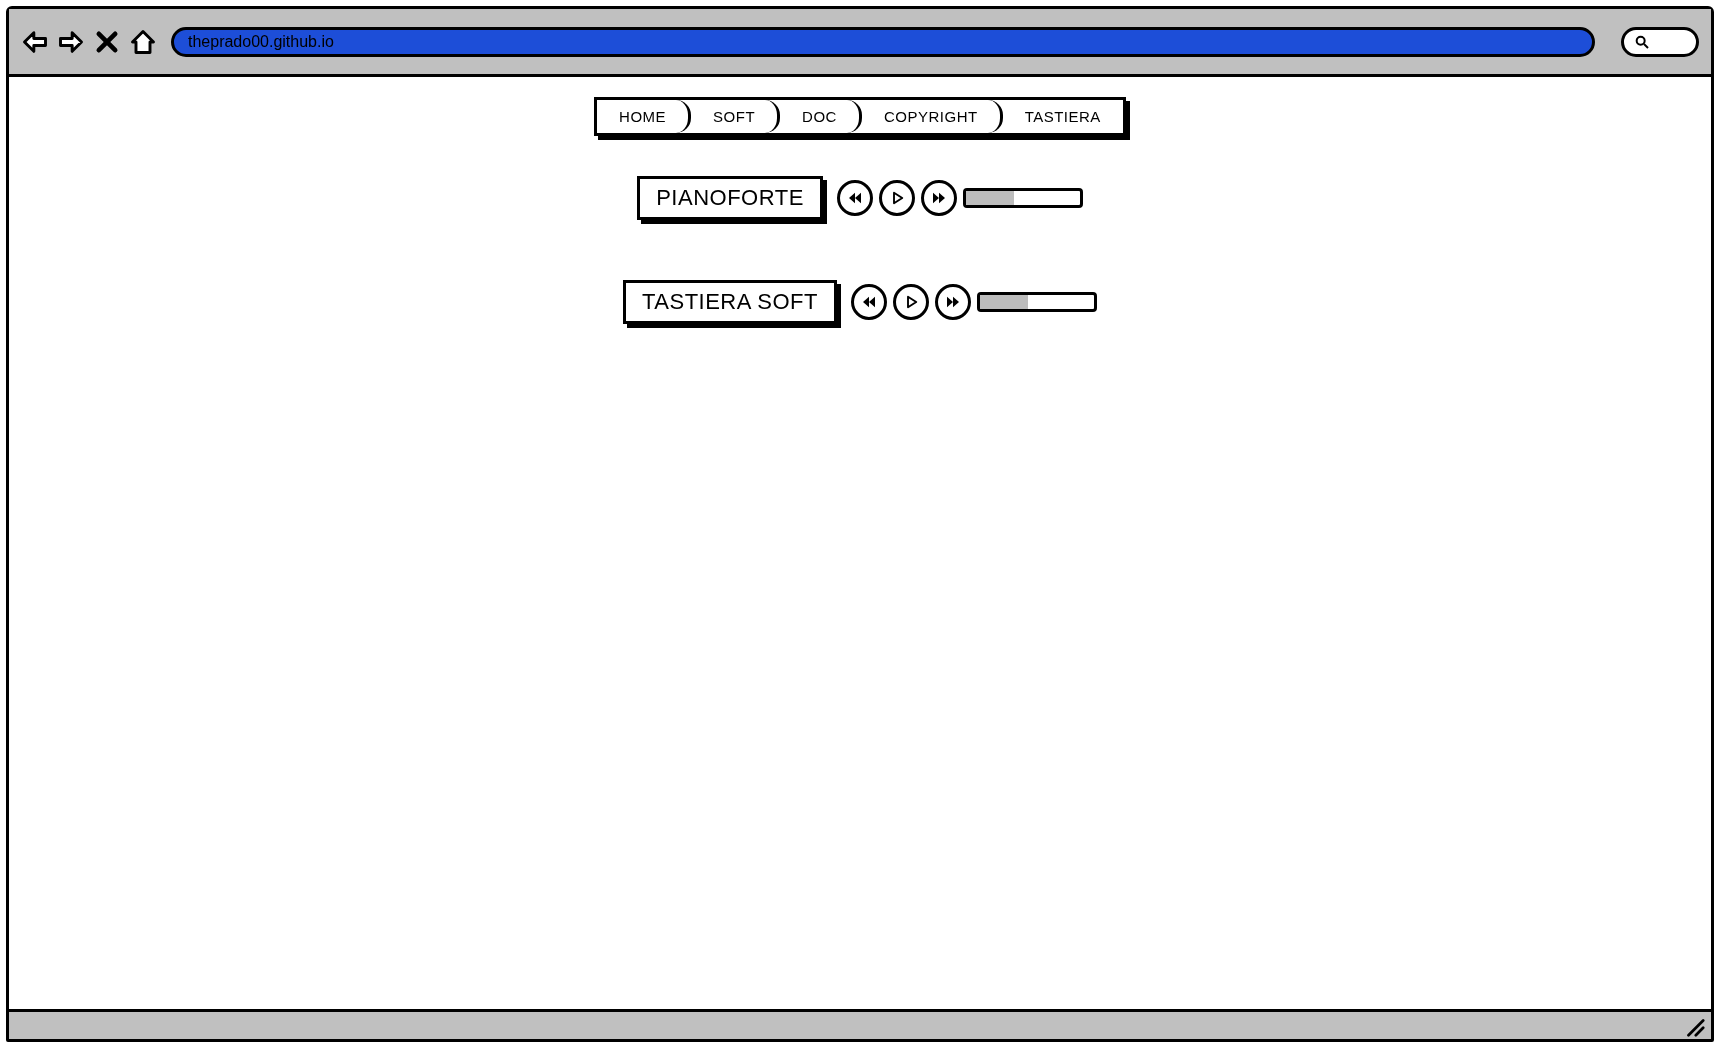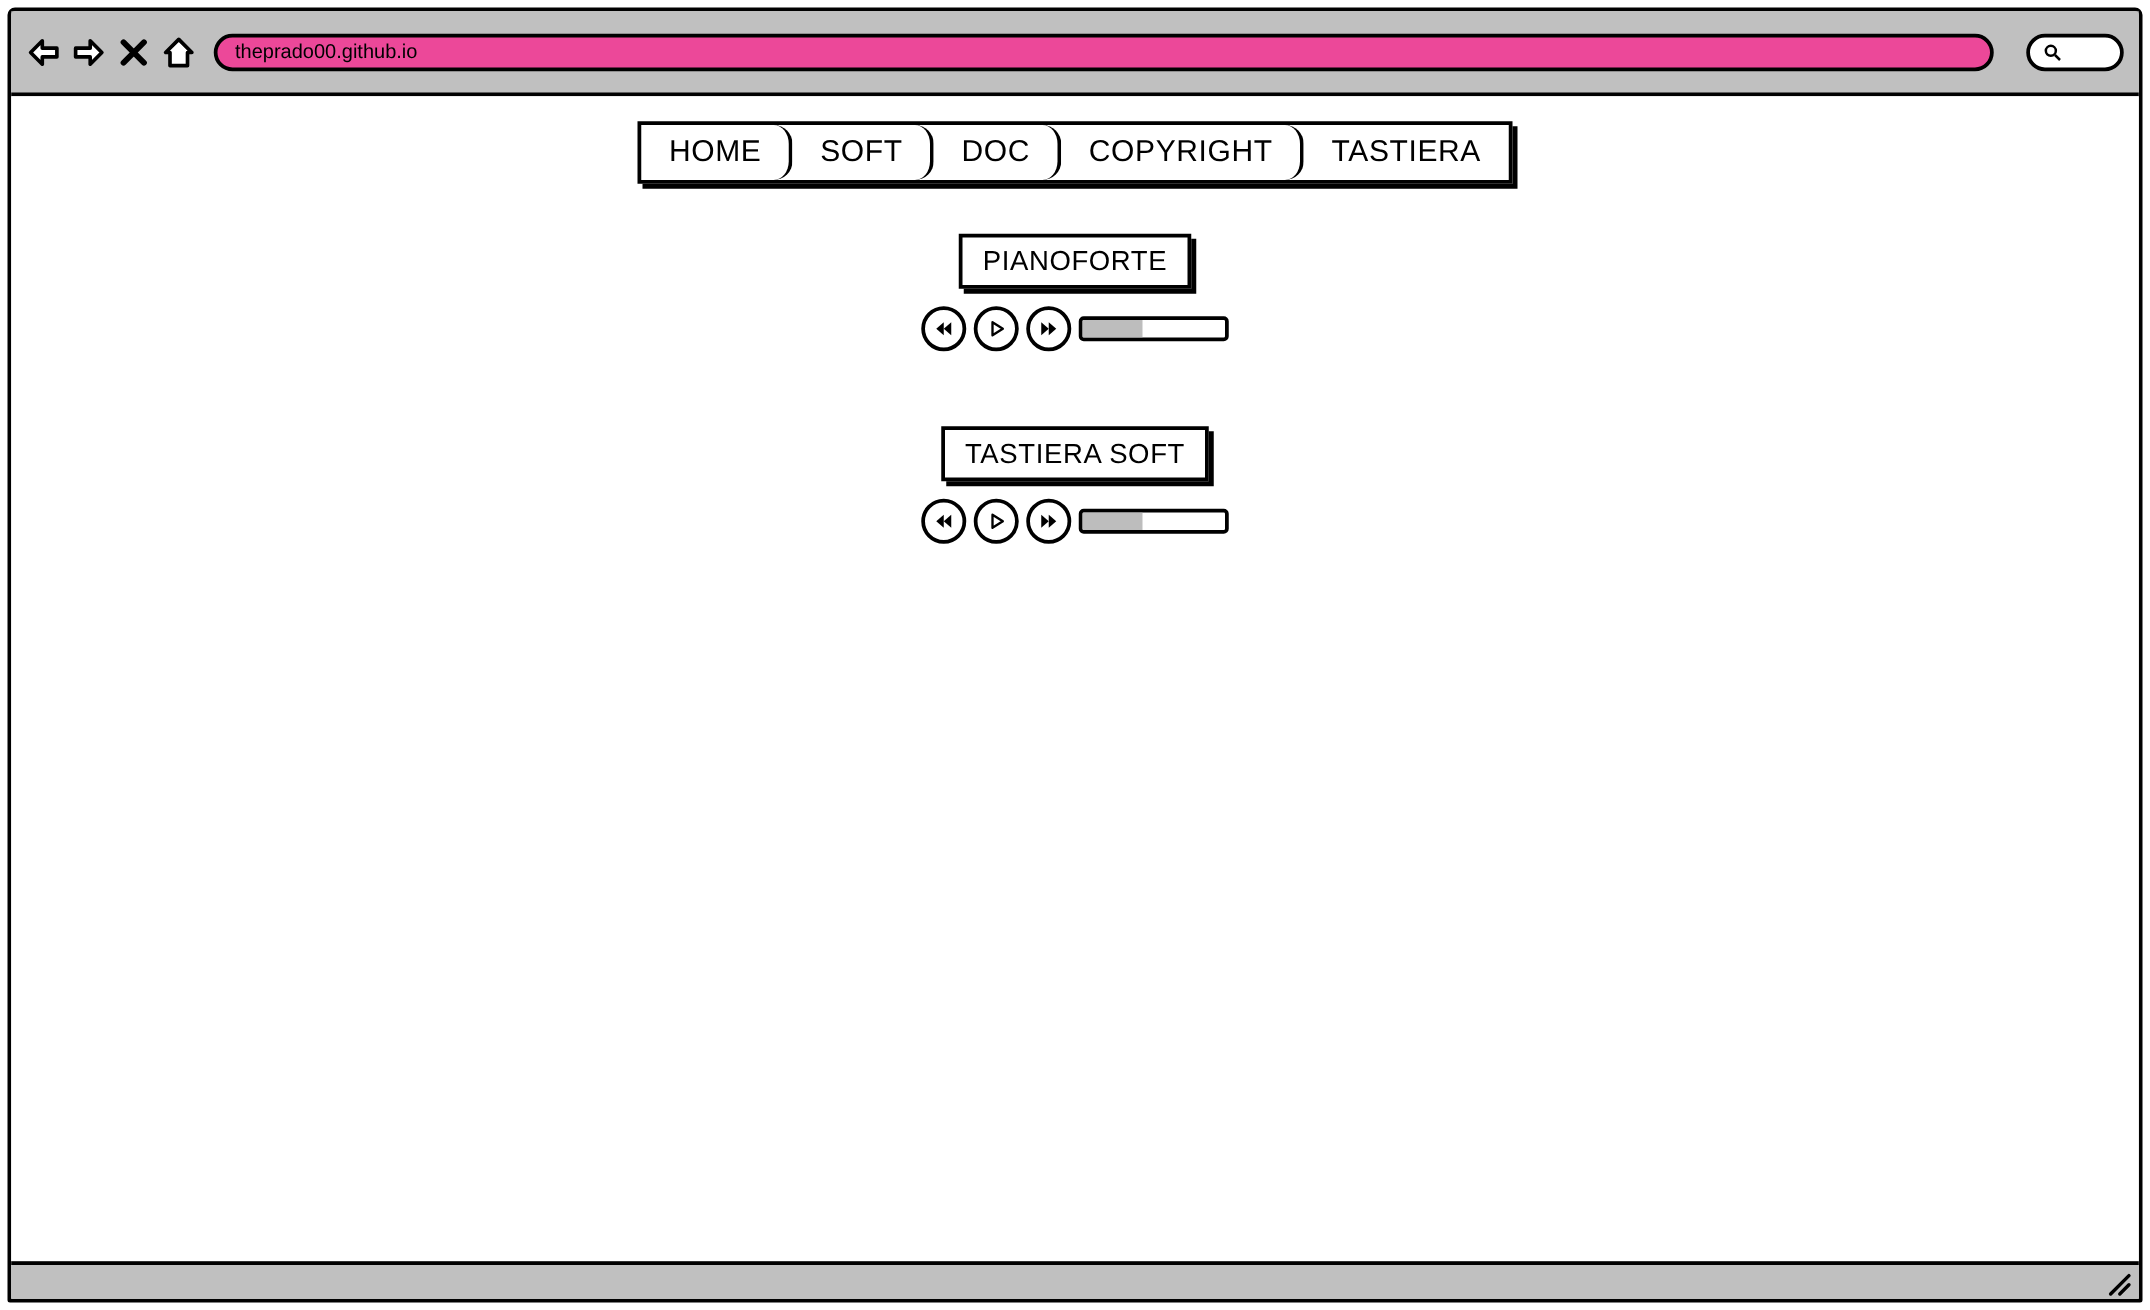--- a/index.html
+++ b/index.html
@@ -36,21 +36,21 @@
     display: flex;
     align-items: center;
     justify-content: center;
   }
   .chrome-icon svg { width: 100%; height: 100%; }
   .url-bar {
     flex: 1;
     height: 30px;
     border: 3px solid #000;
     border-radius: 16px;
-    background: #ec4899;
+    background: #1d4ed8;
     padding: 0 14px;
     display: flex;
     align-items: center;
     font-family: Arial, sans-serif;
     font-size: 16px;
     margin-left: 6px;
     margin-right: 18px;
   }
   .search-pill {
     width: 78px; height: 30px;
@@ -78,21 +78,21 @@
     margin-top: 20px;
   }
   .nav {
     display: flex;
     border: 3px solid #000;
     background: #fff;
     box-shadow: 4px 4px 0 #000;
   }
   .nav-item {
     padding: 8px 22px;
-    font-size: 24px;
+    font-size: 15px;
     letter-spacing: 0.5px;
     border-right: 3px solid #000;
     cursor: pointer;
     border-radius: 15px;
   }
   .nav-item:last-child { border-right: none; }
 
   .headline {
     text-align: center;
     font-size: 24px;
@@ -108,21 +108,21 @@
 
   .tracks {
     display: flex;
     flex-direction: column;
     align-items: center;
     gap: 60px;
     margin-top: 40px;
   }
   .track {
     display: flex;
-    flex-direction: column;
+    flex-direction: row;
     align-items: center;
     gap: 14px;
   }
   .track-button {
     border: 3px solid #000;
     padding: 6px 16px;
     font-size: 22px;
     background: #fff;
     box-shadow: 4px 4px 0 #000;
     cursor: pointer;

